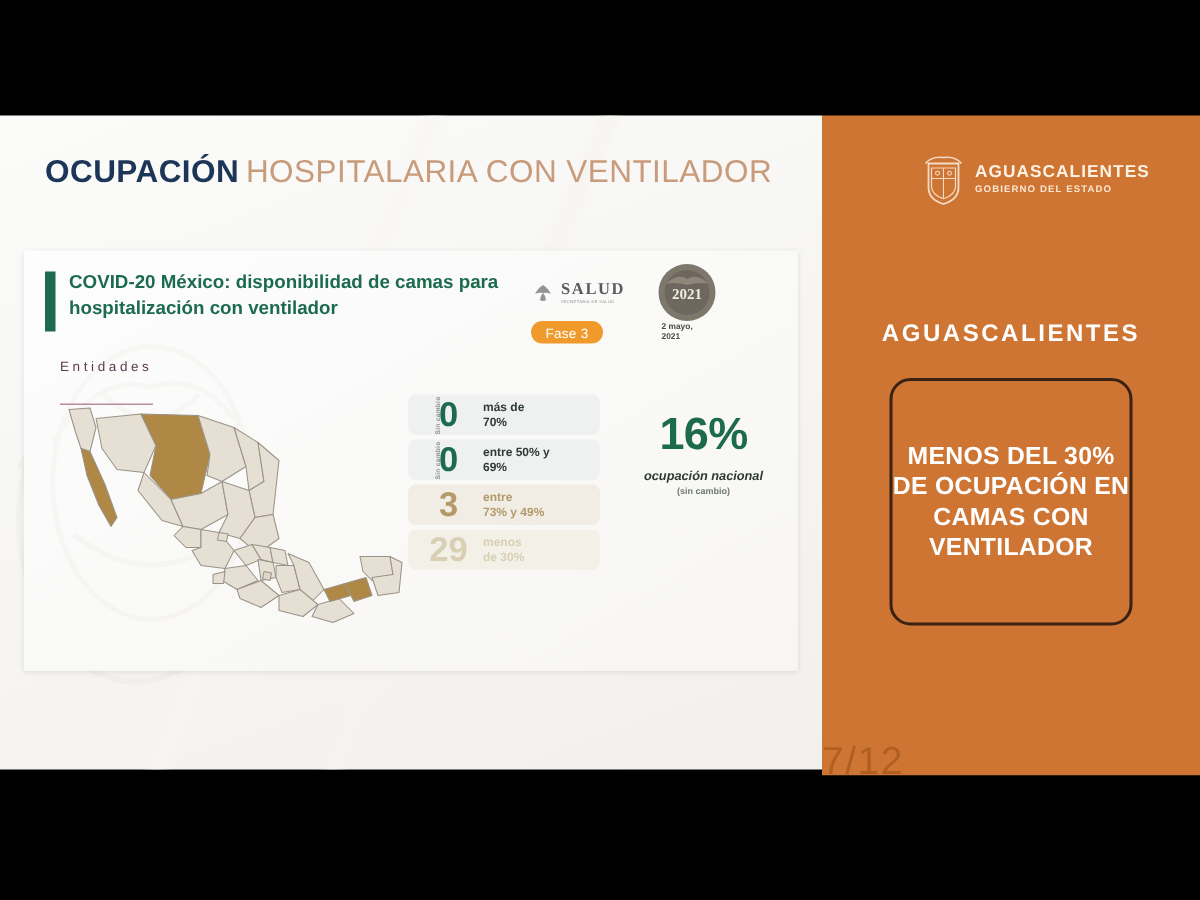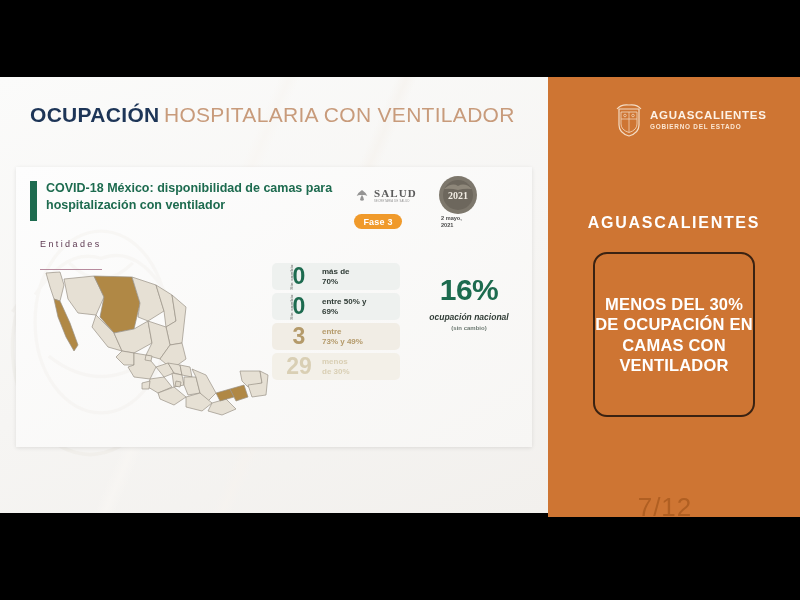--- a/index.html
+++ b/index.html
@@ -49,21 +49,21 @@
 
   .salud-logo { position:absolute; left:338px; top:18px; width:74px; height:22px; display:flex; align-items:center; gap:4px; }
   .salud-eagle { width:16px; height:16px; opacity:.72; }
   .salud-text { display:flex; flex-direction:column; line-height:1; }
   .salud-text .s1 { font-size:11px; font-weight:bold; letter-spacing:1.1px; color:#5b5b5b; font-family:"Liberation Serif", serif; }
   .salud-text .s2 { font-size:2.6px; letter-spacing:.3px; color:#8a8a8a; margin-top:1.5px; }
   .seal-2021 { position:absolute; left:422px; top:8px; width:40px; height:40px; }
 
   .fase-badge {
     position:absolute; left:338px; top:47px; width:48px; height:15px;
-    background:#f09a2b; border-radius:8px; color:#fff; font-size:9px; font-weight:bold;
+    background:#f09a2b; border-radius:8px; color:#fff; font-size:9px; font-weight:normal;
     display:flex; align-items:center; justify-content:center; letter-spacing:.2px;
   }
   .fase-date { position:absolute; left:425px; top:48px; font-size:5.6px; font-weight:bold; color:#4a4a4a; line-height:1.25; }
 
   .entidades {
     position:absolute; left:24px; top:72px; font-size:9px; color:#5e3a52;
     letter-spacing:2.4px; font-weight:500; padding-bottom:20px;
     border-bottom:1.2px solid #b78b9e; display:inline-block;
   }
 
@@ -120,21 +120,21 @@
 
   .callout {
     position:absolute; left:45px; top:175px; width:162px; height:165px;
     border:2.5px solid #3a2212; border-radius:14px;
     display:flex; align-items:center; justify-content:center; text-align:center;
     padding:6px 0;
   }
   .callout-text { font-size:16.5px; font-weight:bold; color:#ffffff; line-height:1.24; letter-spacing:.2px; }
 
   .page-num {
-    position:absolute; left:0; top:415px; width:252px; text-align:center; padding-right:18px;
+    position:absolute; left:0; top:415px; width:252px; text-align:left; padding-right:18px;
     font-size:26px; color:#b05f22; font-weight:400; letter-spacing:1px;
   }
 </style>
 </head>
 <body>
 
 <div id="stage">
 
   <div class="bar-top"></div>
 
@@ -200,21 +200,21 @@
       <svg class="card-watermark" viewBox="0 0 200 220">
         <g fill="none" stroke="#d8d0c2" stroke-width="3">
           <ellipse cx="100" cy="110" rx="58" ry="80"></ellipse>
           <path d="M42 86 q28 -42 58 -32 q32 -12 58 32"></path>
           <path d="M54 140 q46 36 92 0"></path>
           <path d="M72 58 q28 28 56 0"></path>
         </g>
       </svg>
 
       <div class="card-accent"></div>
-      <div class="card-title">COVID-18 México: disponibilidad de camas para hospitalización con ventilador</div>
+      <div class="card-title">COVID-20 México: disponibilidad de camas para hospitalización con ventilador</div>
 
       <div class="salud-logo">
         <svg class="salud-eagle" viewBox="0 0 24 24">
           <path d="M12 3 q5 3 8 9 q-4 -2 -8 -1 q-4 -1 -8 1 q3 -6 8 -9z M12 11 q3 3 3 7 q-3 2 -6 0 q0 -4 3 -7z" fill="#6e6e6e"></path>
         </svg>
         <span class="salud-text">
           <span class="s1">SALUD</span>
           <span class="s2">SECRETARÍA DE SALUD</span>
         </span>
       </div>

